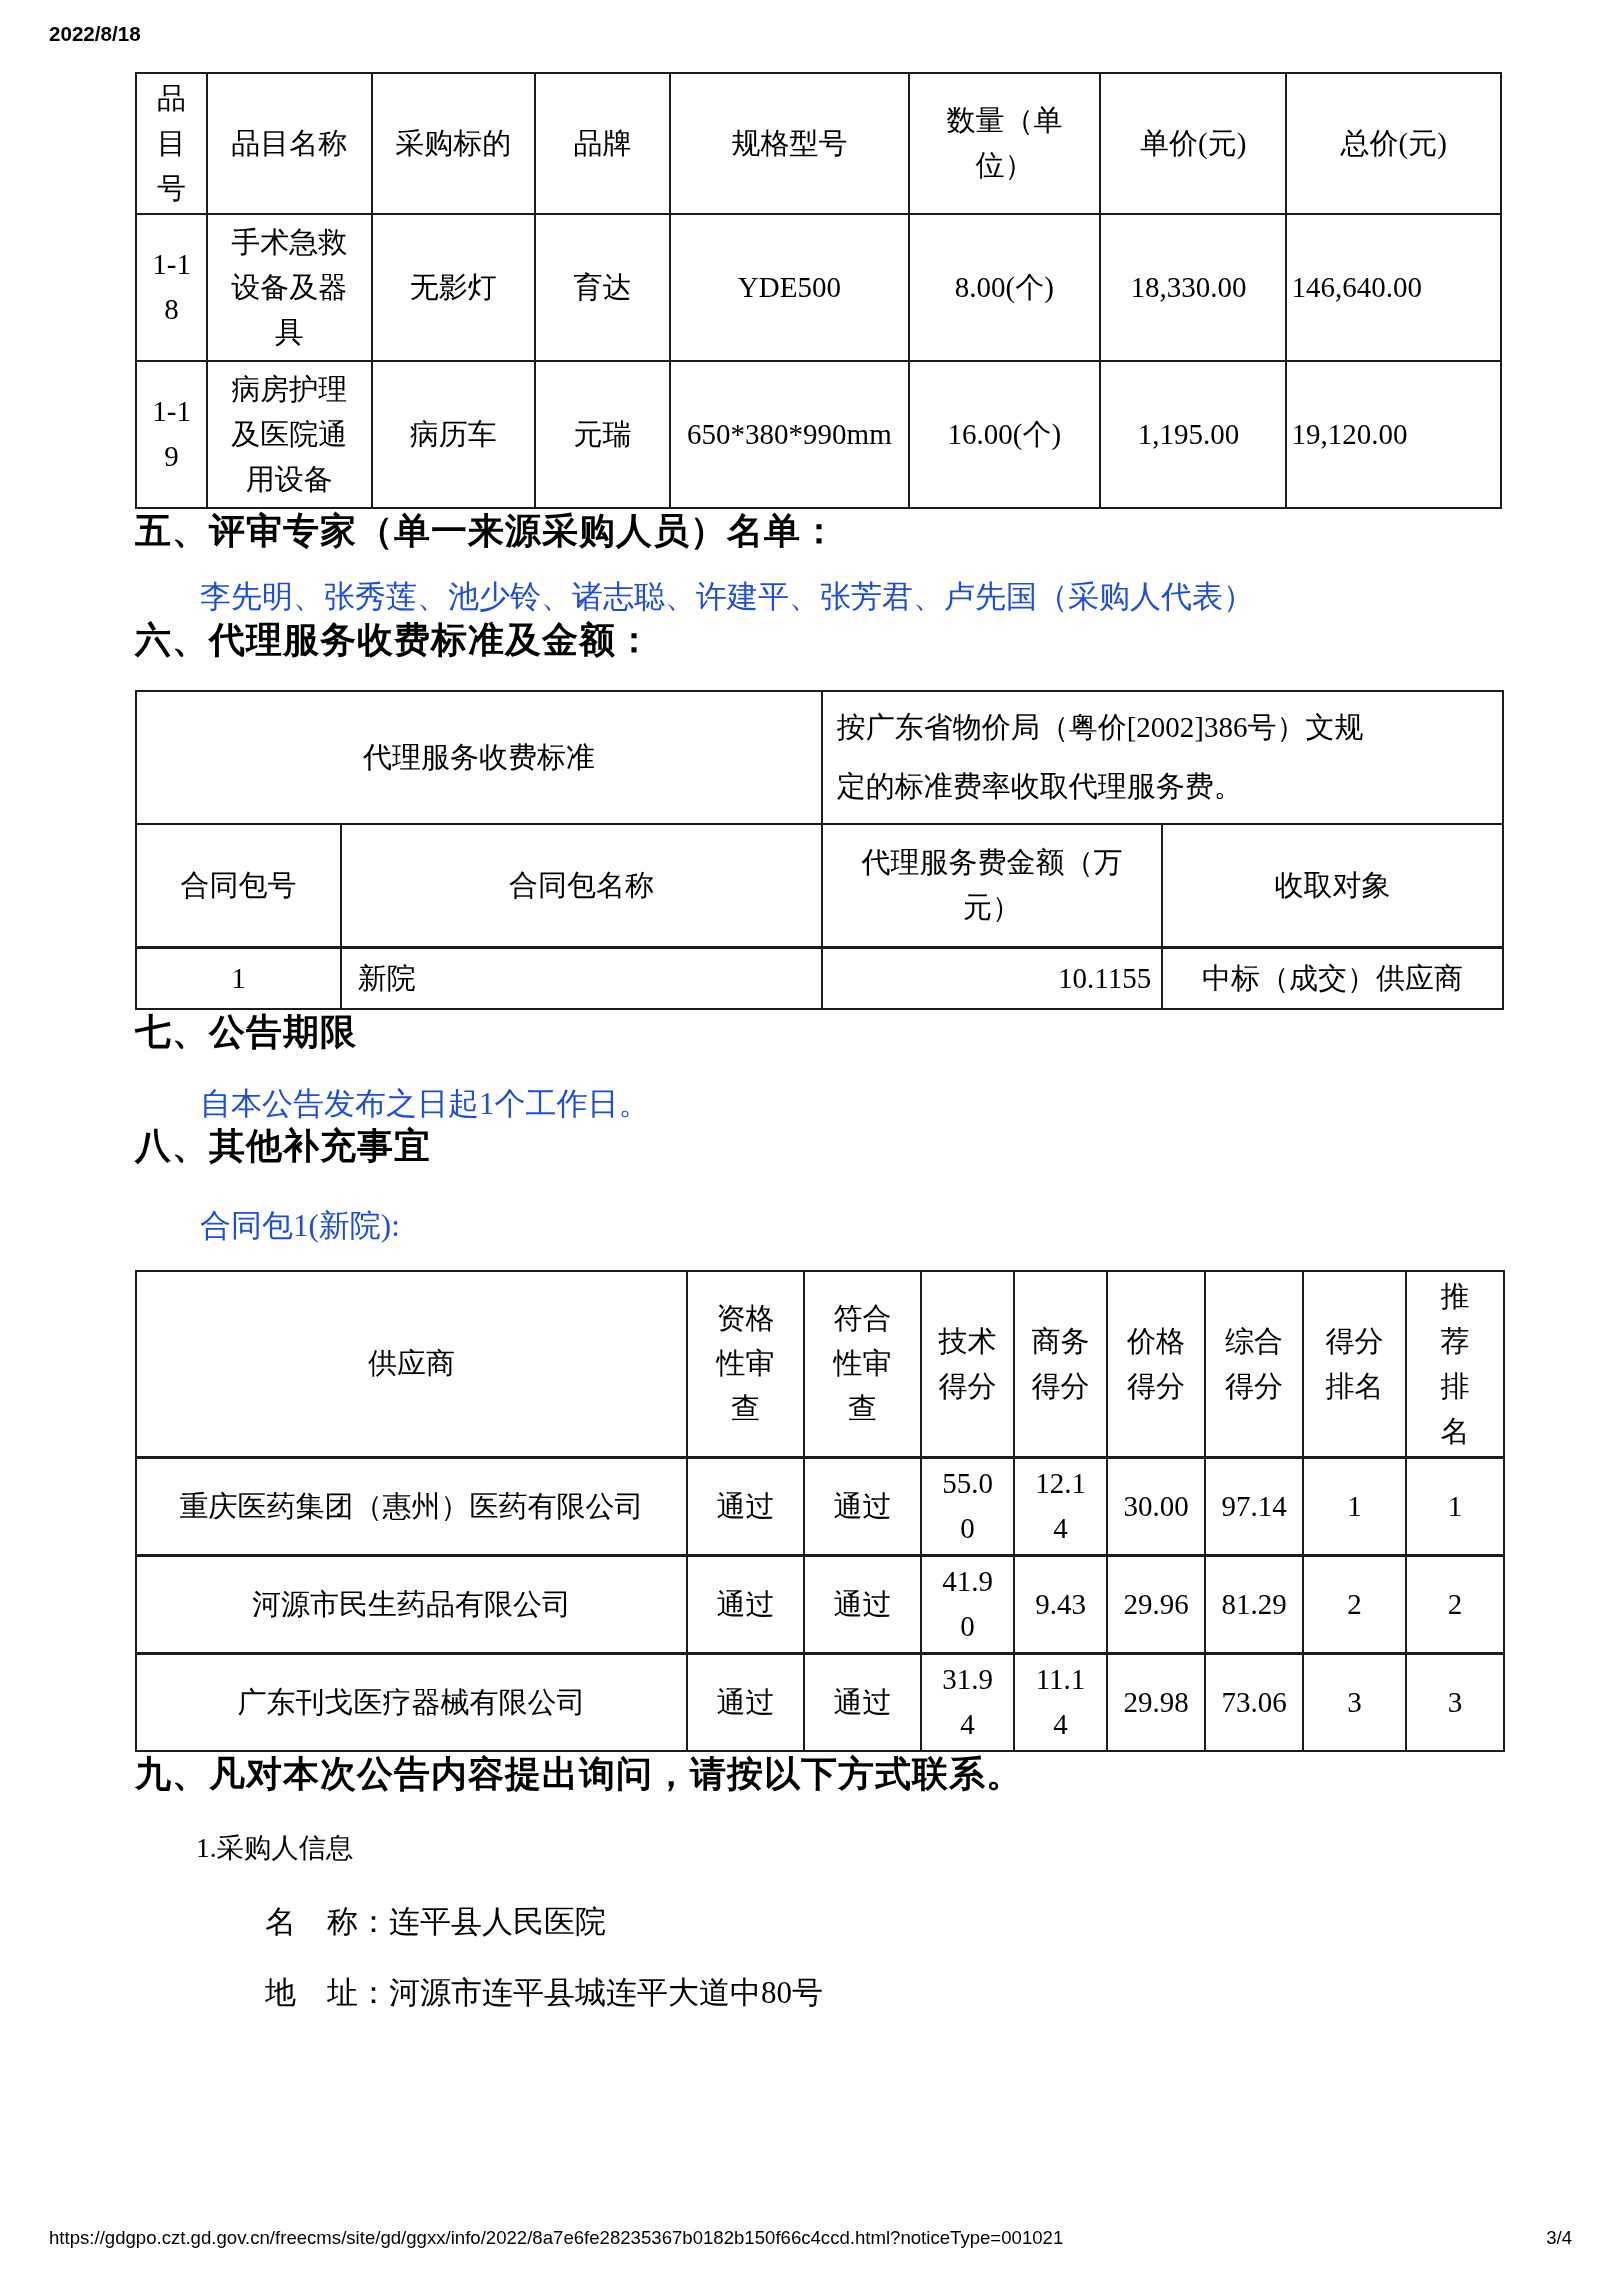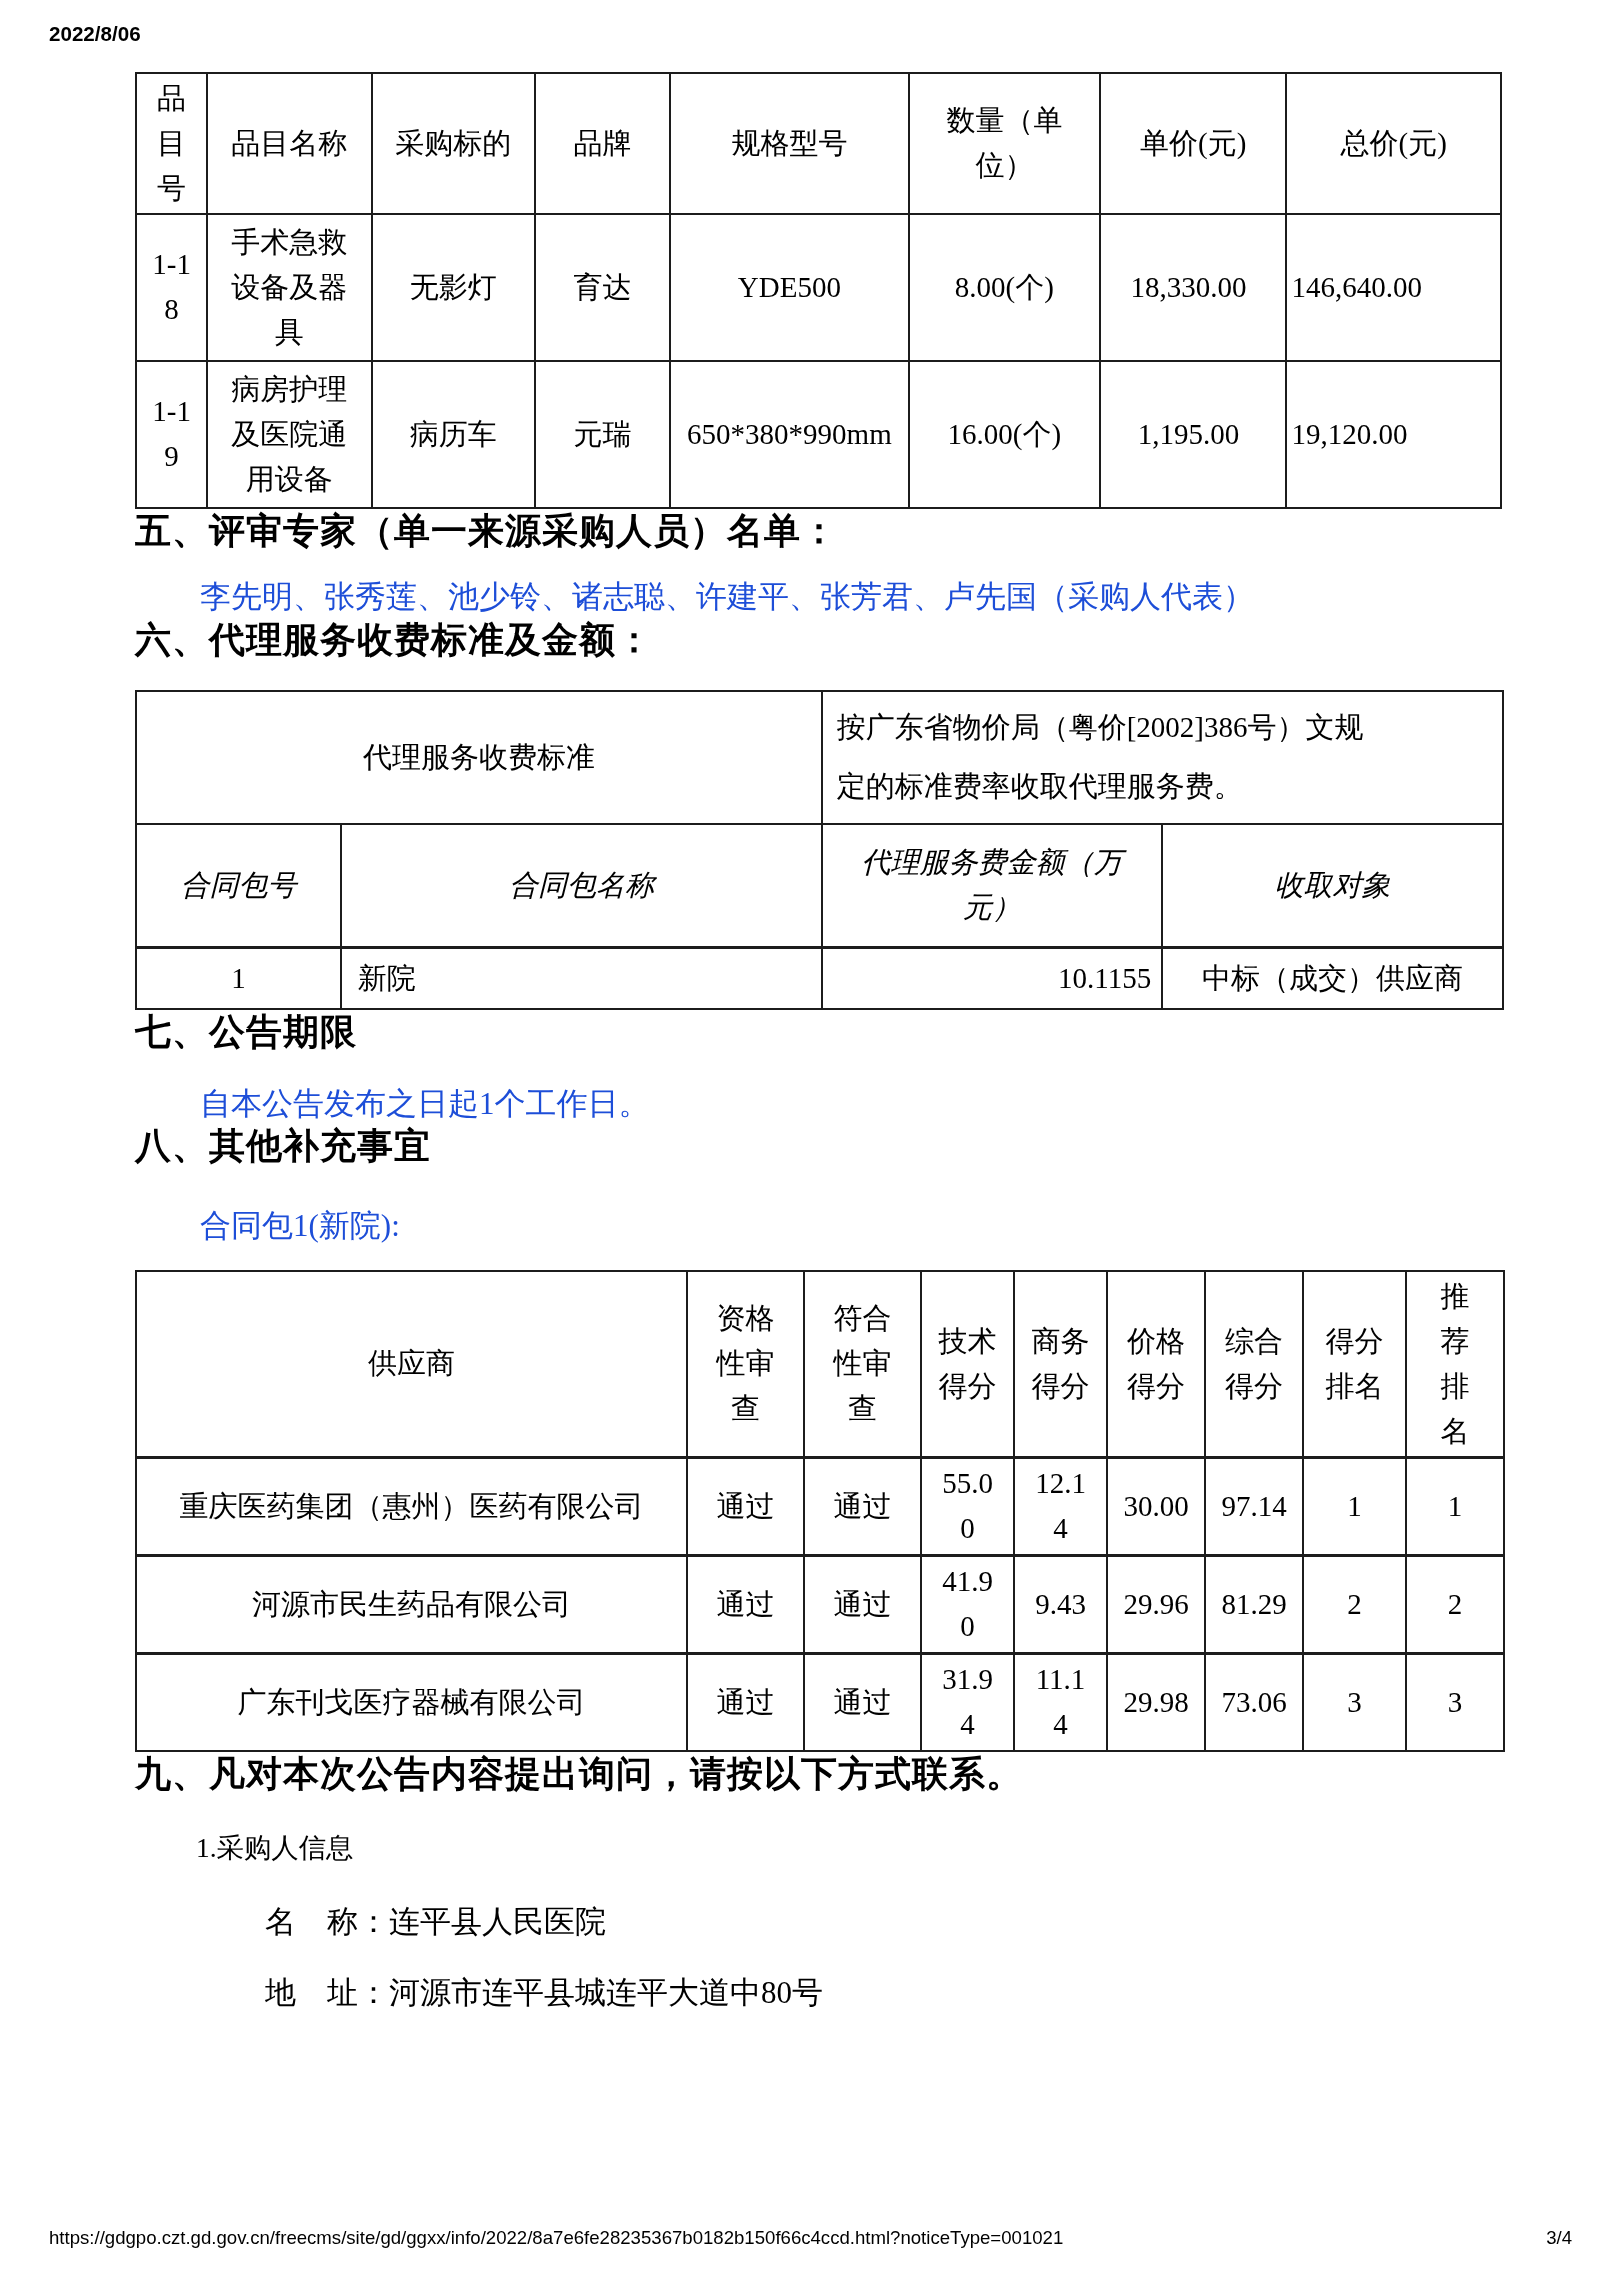--- a/index.html
+++ b/index.html
@@ -73,21 +73,21 @@
   .t-items thead tr { height:137px; }
   .t-items tbody tr { height:147px; }
   .t-items tbody td { border-top-width:2.9px; }
   .t-items th.c0, .t-items td.c0 { padding:2px 11.8px; word-break:break-all; overflow-wrap:anywhere; }
   .t-items th.c1, .t-items td.c1 { padding:2px 15.7px; }
   .t-items th.c5 { padding:2px 23.5px; }
   .t-items td.c6 { text-align:center; padding-right:13.7px; }
   .t-items td.c7 { text-align:left; padding-right:13.7px; }
   
   .t-fee .r1 { height:122px; }
-  .t-fee .r2 { height:124px;font-style:italic; }
+  .t-fee .r2 { height:124px; }
   .t-fee .r3 { height:61px; }
   .t-fee .r2 th { border-top-width:2.9px; }
   .t-fee .r3 td { border-top-width:3.9px; }
   .t-fee .std-text { text-align:left; padding:5.9px 110px 5.9px 13.7px; line-height:2.05; }
   .t-fee .h2c { padding:2px 31px; }
   .t-fee .d1 { text-align:left; padding-left:15.7px; }
   .t-fee .d2 { text-align:right; padding-right:9.8px; }
   
   .t-score thead tr { height:149px; }
   .t-score tbody tr { height:98px; }
@@ -99,21 +99,21 @@
     padding:2px 14.7px; word-break:break-all; overflow-wrap:anywhere;
   }
   .t-score th.c5, .t-score th.c6, .t-score td.c5, .t-score td.c6 { padding:2px 7.8px; }
   .t-score th.c7, .t-score th.c8 { padding:2px 19.6px; }
 </style>
 </head>
 <body>
 
 <div class="page">
 
-  <div class="print-header-date">2022/8/06</div>
+  <div class="print-header-date">2022/8/18</div>
 
   <div class="content">
 
     <table class="t-items">
       <colgroup>
         <col style="width:71px">
           <col style="width:164px">
           <col style="width:163px">
           <col style="width:135px">
         <col style="width:238px">

